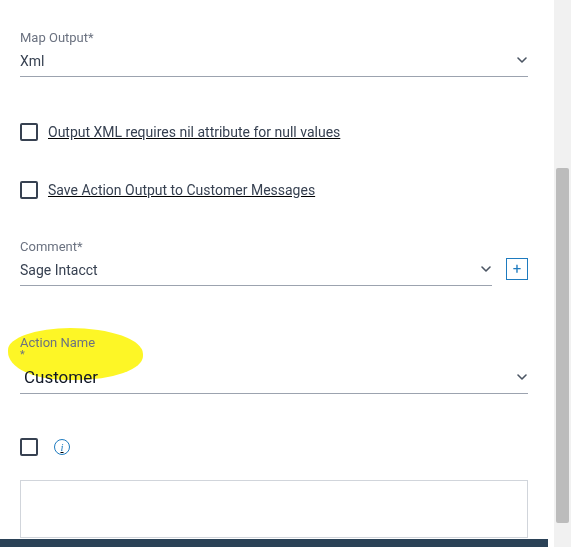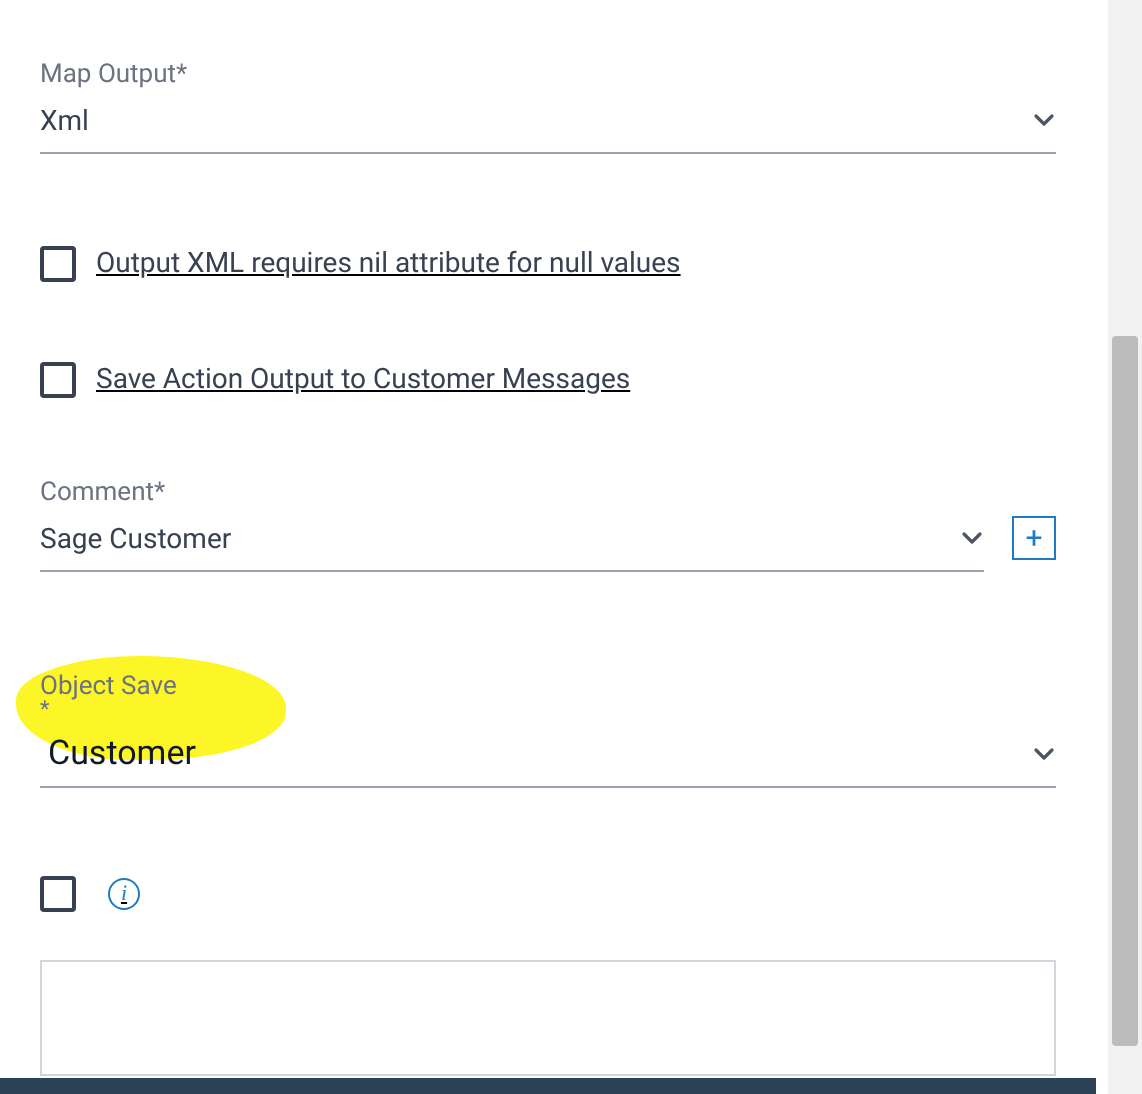--- a/index.html
+++ b/index.html
@@ -213,40 +213,40 @@
     <span class="checkbox-label">Save Action Output to Customer Messages</span>
   </div>
 
   <div class="spacer-md"></div>
 
   <div class="field-group">
     <span class="field-label">Comment*</span>
     <div class="config-row">
       <div class="config-select">
         <div class="select-row">
-          <span class="select-value">Sage Customer</span>
+          <span class="select-value">Sage Intacct</span>
           <span class="chevron">
             <svg width="12" height="12" viewBox="0 0 12 12">
                 <path d="M2 4 L6 8 L10 4" stroke="#4b5563" stroke-width="1.6" fill="none" stroke-linecap="round" stroke-linejoin="round"></path>
               </svg>
           </span>
         </div>
       </div>
       <div class="add-btn">
         <span>+</span>
       </div>
     </div>
   </div>
 
   <div class="spacer-lg"></div>
 
   <div class="object-name-wrap">
     <div class="highlight highlight-main"></div>
     <div class="object-name-content">
-      <span class="object-label">Object Save</span>
+      <span class="object-label">Action Name</span>
       <span class="object-asterisk">*</span>
       <div class="object-select-row">
         <span class="object-value">Customer</span>
         <span class="chevron">
           <svg width="12" height="12" viewBox="0 0 12 12">
               <path d="M2 4 L6 8 L10 4" stroke="#4b5563" stroke-width="1.6" fill="none" stroke-linecap="round" stroke-linejoin="round"></path>
             </svg>
         </span>
       </div>
     </div>

